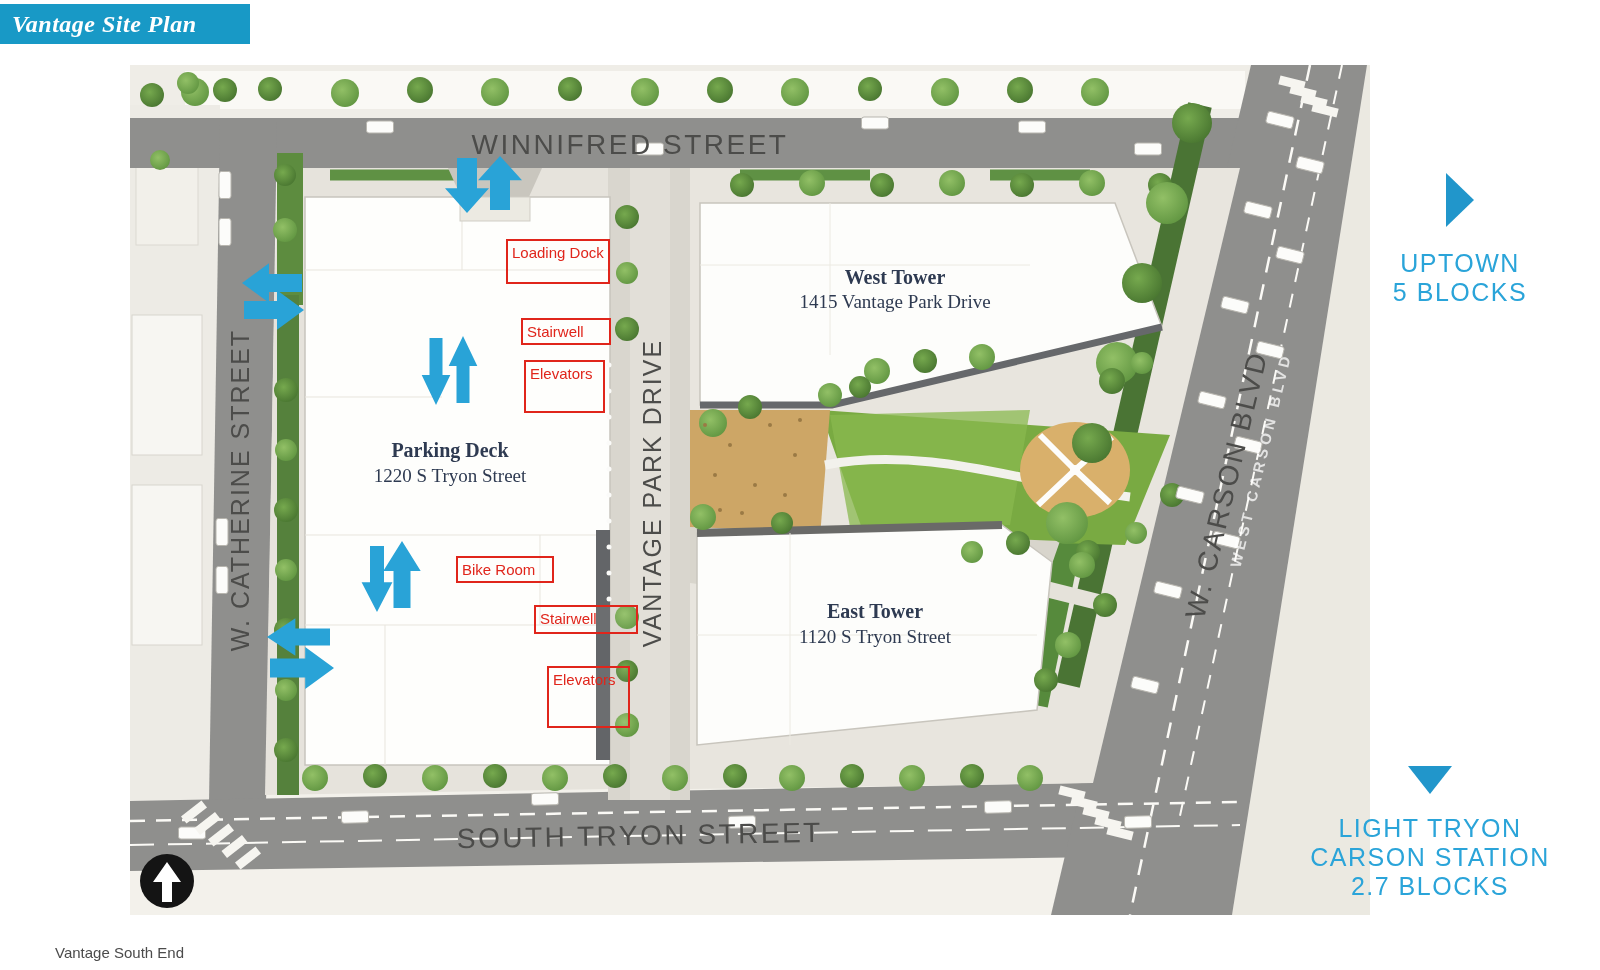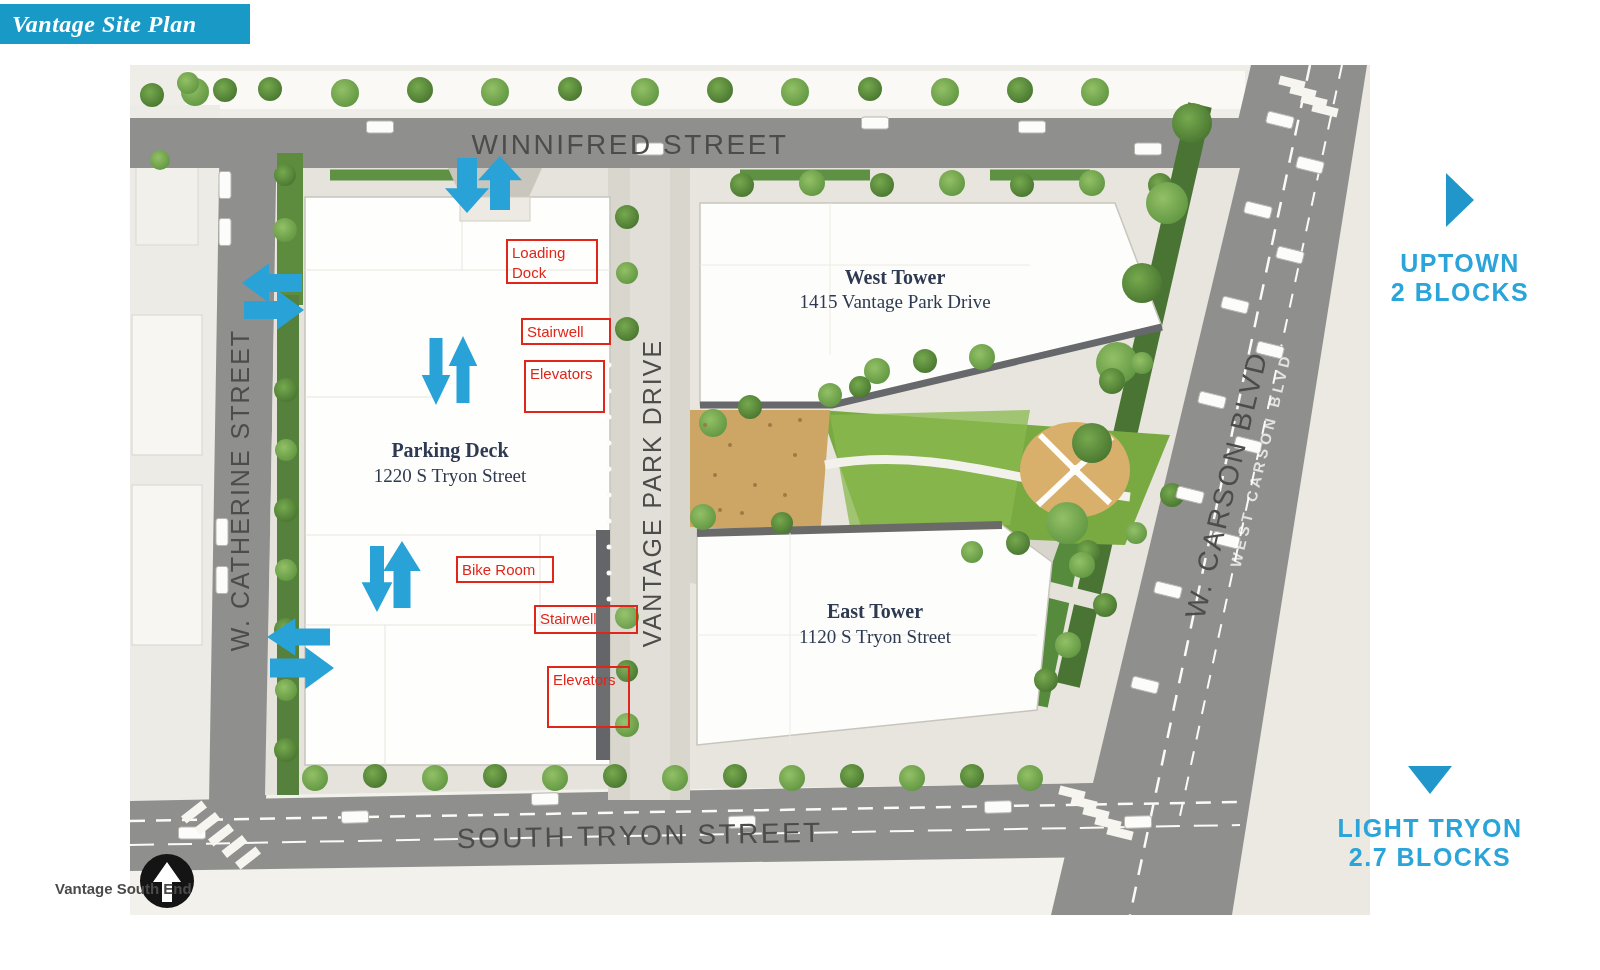--- a/index.html
+++ b/index.html
@@ -13,27 +13,27 @@
   svg text{fill:#4C4C4A;}
   .street-label{font-size:28px;letter-spacing:2.5px;fill:#4C4C4A;font-weight:500;}
   .street-label-sm{font-size:25px;letter-spacing:2px;fill:#4C4C4A;font-weight:500;}
   .road-paint{font-size:15px;letter-spacing:4px;fill:#ffffff;opacity:.75;font-weight:600;}
   .bld-name{font-family:"Liberation Serif",serif;font-size:20px;font-weight:bold;fill:#2E3A51;}
   .bld-addr{font-family:"Liberation Serif",serif;font-size:19px;fill:#2E3A51;}
   .unit-label{position:absolute;border:2px solid #E0251B;color:#E0251B;font-size:15px;
           line-height:1.35;padding:2px 4px;box-sizing:border-box;background:rgba(255,255,255,.06);
           font-family:"Liberation Sans",sans-serif;}
   .dir-block{position:absolute;display:flex;flex-direction:column;align-items:center;
-          color:#2AA4D9;font-size:25px;letter-spacing:1.5px;font-weight:700;}
+          color:#2AA4D9;font-size:25px;letter-spacing:1.5px;font-weight:400;}
   .tri-right{width:0;height:0;border-left:28px solid #2196CB;border-top:27px solid transparent;
           border-bottom:27px solid transparent;margin-bottom:22px;}
   .tri-down{width:0;height:0;border-top:28px solid #2196CB;border-left:22px solid transparent;
           border-right:22px solid transparent;margin-bottom:20px;}
   .dir-line{line-height:29px;white-space:nowrap;}
-  .footer-caption{position:absolute;left:55px;top:880px;font-size:15px;color:#4B4B4B;font-weight:bold;}
+  .footer-caption{position:absolute;left:55px;top:944px;font-size:15px;color:#4B4B4B;}
 </style>
 </head>
 <body>
 
 <div class="page">
 
   <div class="banner">
     <span class="banner-title">Vantage Site Plan</span>
   </div>
 
@@ -284,34 +284,35 @@
 
     <g>
       <circle cx="37" cy="816" r="27" fill="#141414"></circle>
       <polygon points="37,797 23,817 32,817 32,837 42,837 42,817 51,817" fill="#FFFFFF"></polygon>
       <path d="M37,800 V838" stroke="#FFFFFF" stroke-width="1" stroke-dasharray="2 3"></path>
     </g>
   </svg>
   </div>
 
   <div id="unit-labels">
-      <div class="unit-label" style="left: 506px; top: 239px; width: 92px; height: 45px;">Loading Dock</div>
+      <div class="unit-label" style="left: 506px; top: 239px; width: 104px; height: 45px;">Loading Dock</div>
       <div class="unit-label" style="left: 521px; top: 318px; width: 90px; height: 27px;">Stairwell</div>
       <div class="unit-label" style="left: 524px; top: 360px; width: 81px; height: 53px;">Elevators</div>
       <div class="unit-label" style="left: 456px; top: 556px; width: 98px; height: 27px;">Bike Room</div>
       <div class="unit-label" style="left: 534px; top: 605px; width: 104px; height: 29px;">Stairwell</div>
       <div class="unit-label" style="left: 547px; top: 666px; width: 83px; height: 62px;">Elevators</div>
     </div>
 
   <div class="dir-block" style="left:1360px;top:173px;width:200px;">
     <div class="tri-right"></div>
     <div class="dir-line">UPTOWN</div>
-    <div class="dir-line">2 BLOCKS</div>
+    <div class="dir-line">5 BLOCKS</div>
   </div>
 
   <div class="dir-block" style="left:1305px;top:766px;width:250px;">
     <div class="tri-down"></div>
     <div class="dir-line">LIGHT TRYON</div>
+    <div class="dir-line">CARSON STATION</div>
     <div class="dir-line">2.7 BLOCKS</div>
   </div>
 
   <div class="footer-caption">Vantage South End</div>
 </div>
 
 </body></html>

